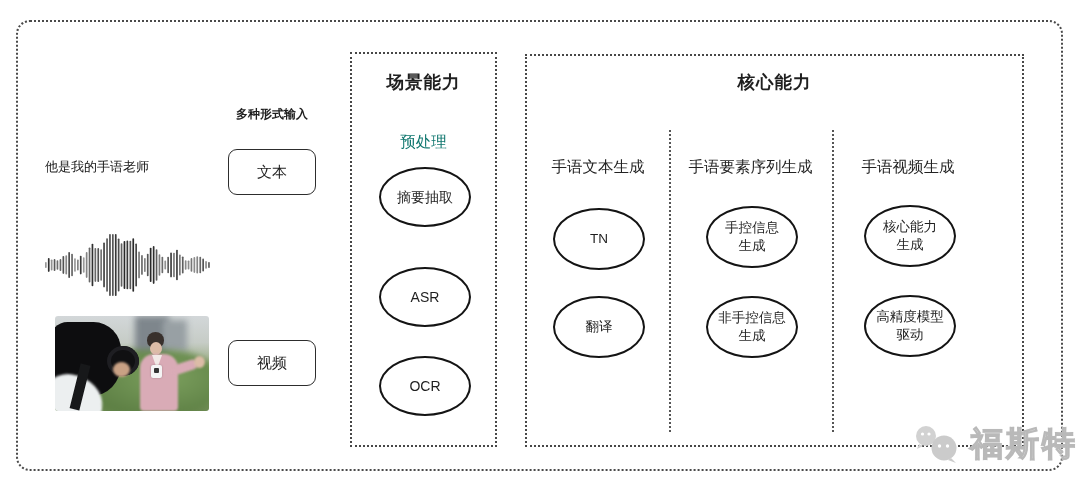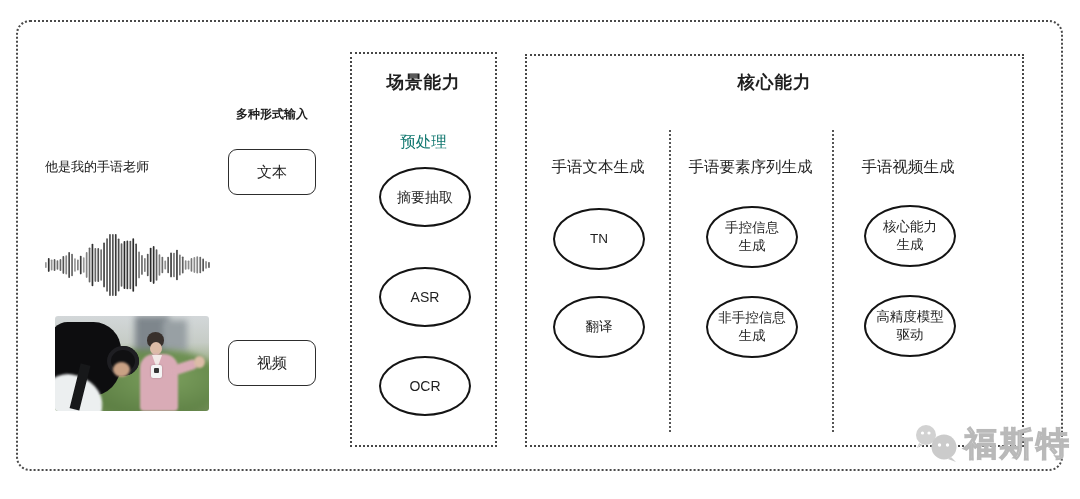--- a/index.html
+++ b/index.html
@@ -47,21 +47,21 @@
   .rep-mic{left:62.5%;top:52%;width:11px;height:13px;background:#f4f4f4;border-radius:2px;box-shadow:0 0 2px rgba(0,0,0,.25);}
   .rep-mic i{left:2.5px;top:3px;width:5px;height:5px;background:#333;border-radius:1px;display:block;position:absolute;}
   .rep-arm{left:76%;top:48%;width:26px;height:10px;background:#d9abb6;border-radius:6px;transform:rotate(-18deg);filter:blur(1px);}
   .rep-hand{left:90%;top:42%;width:11px;height:12px;background:#dcbca7;border-radius:50%;filter:blur(.8px);}
   .ph-body{left:-6px;top:6px;width:72px;height:74px;background:#0d0d0f;border-radius:26% 38% 42% 30%;filter:blur(.7px);}
   .ph-lens{left:52px;top:30px;width:32px;height:30px;background:#101012;border-radius:50%;box-shadow:inset 0 0 0 4px #1e1e22;filter:blur(.4px);}
   .ph-hand{left:58px;top:46px;width:17px;height:15px;background:#c9a184;border-radius:50%;filter:blur(.8px);}
   .ph-shirt{left:-10px;top:62%;width:58px;height:48px;background:#eceff0;border-radius:40% 60% 20% 20%;transform:rotate(8deg);filter:blur(1px);}
   .ph-strap{left:20px;top:48px;width:10px;height:46px;background:#17181a;transform:rotate(14deg);filter:blur(.6px);}
   
-  .watermark{position:absolute;left:912px;top:422px;display:flex;z-index:5;}
+  .watermark{position:absolute;left:912px;top:422px;display:flex;align-items:center;gap:6px;z-index:5;}
   .watermark-text{
     font-size:33px;font-weight:700;letter-spacing:3px;color:#e7e7e7;
     -webkit-text-stroke:1.1px #b9b9b9;text-shadow:0 0 1px #c4c4c4;
   }
 </style>
 </head>
 <body>
 
 <div class="stage">
 

